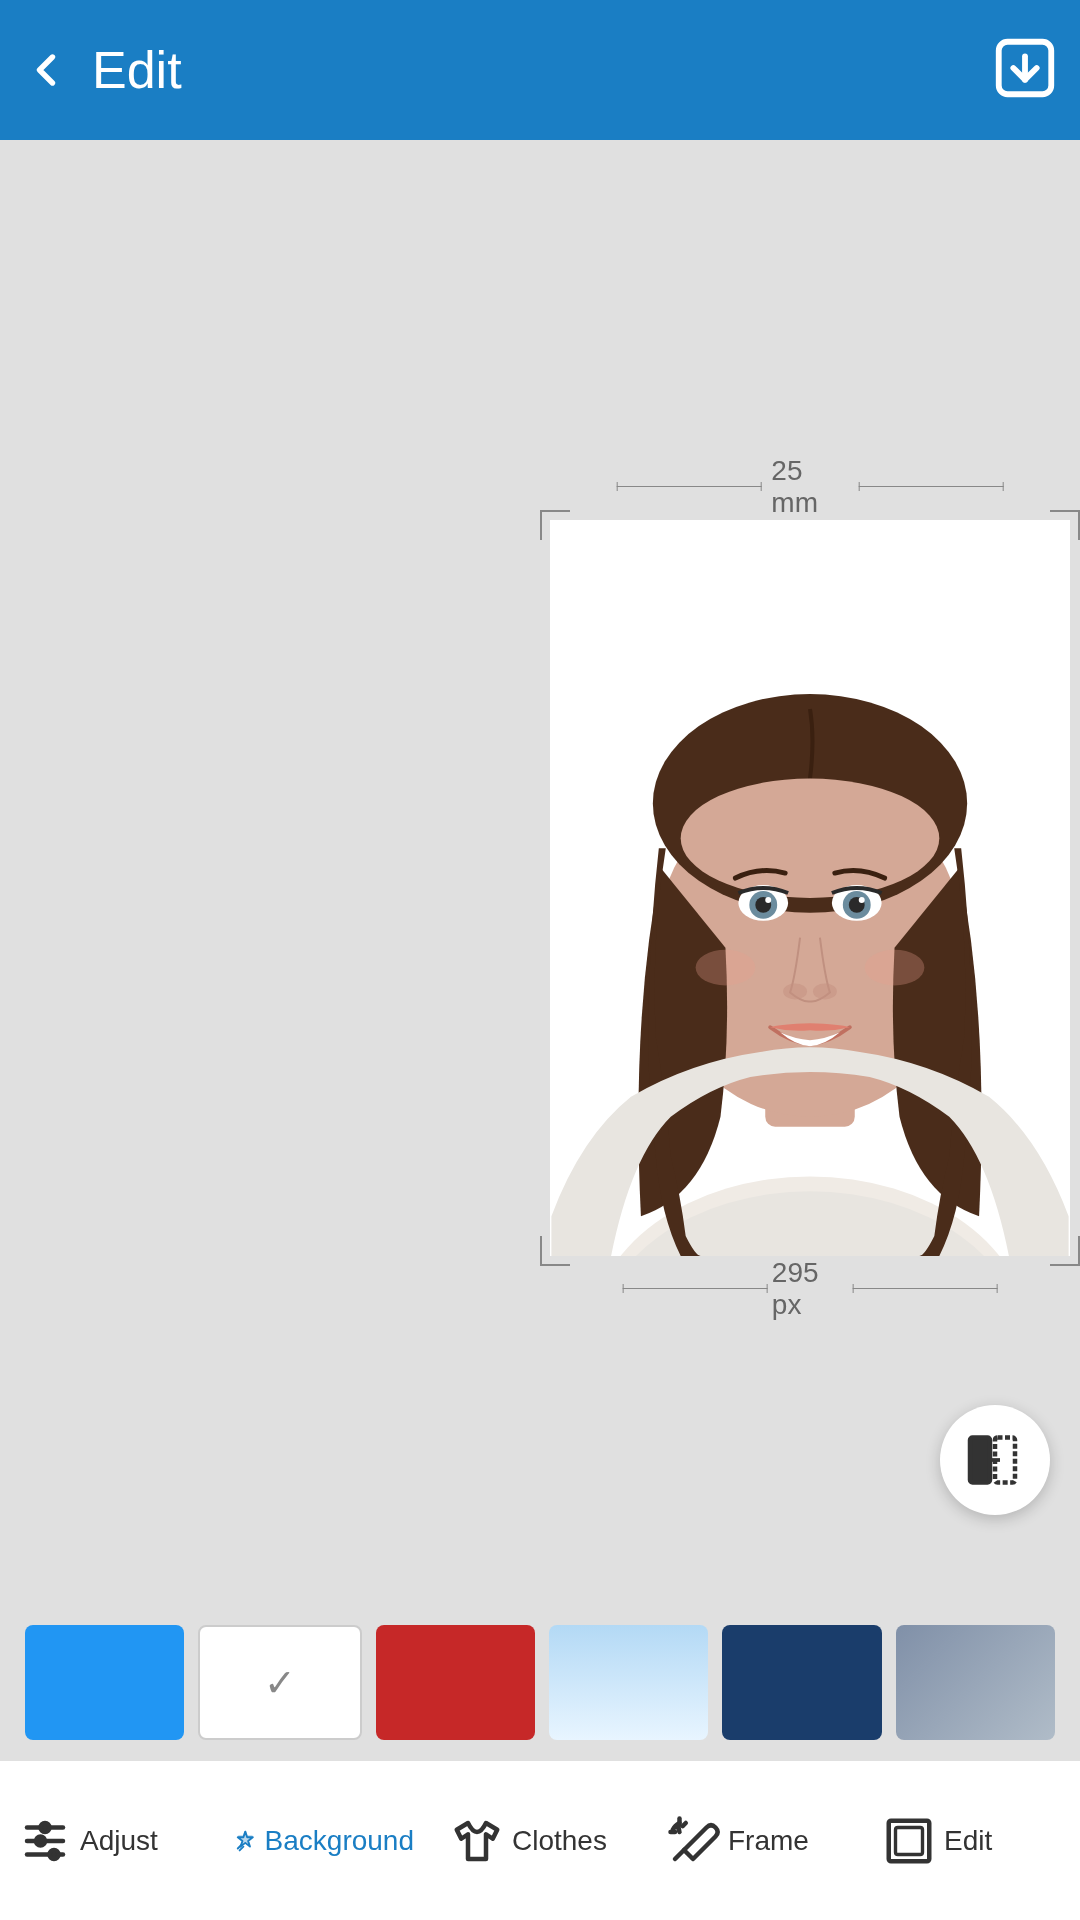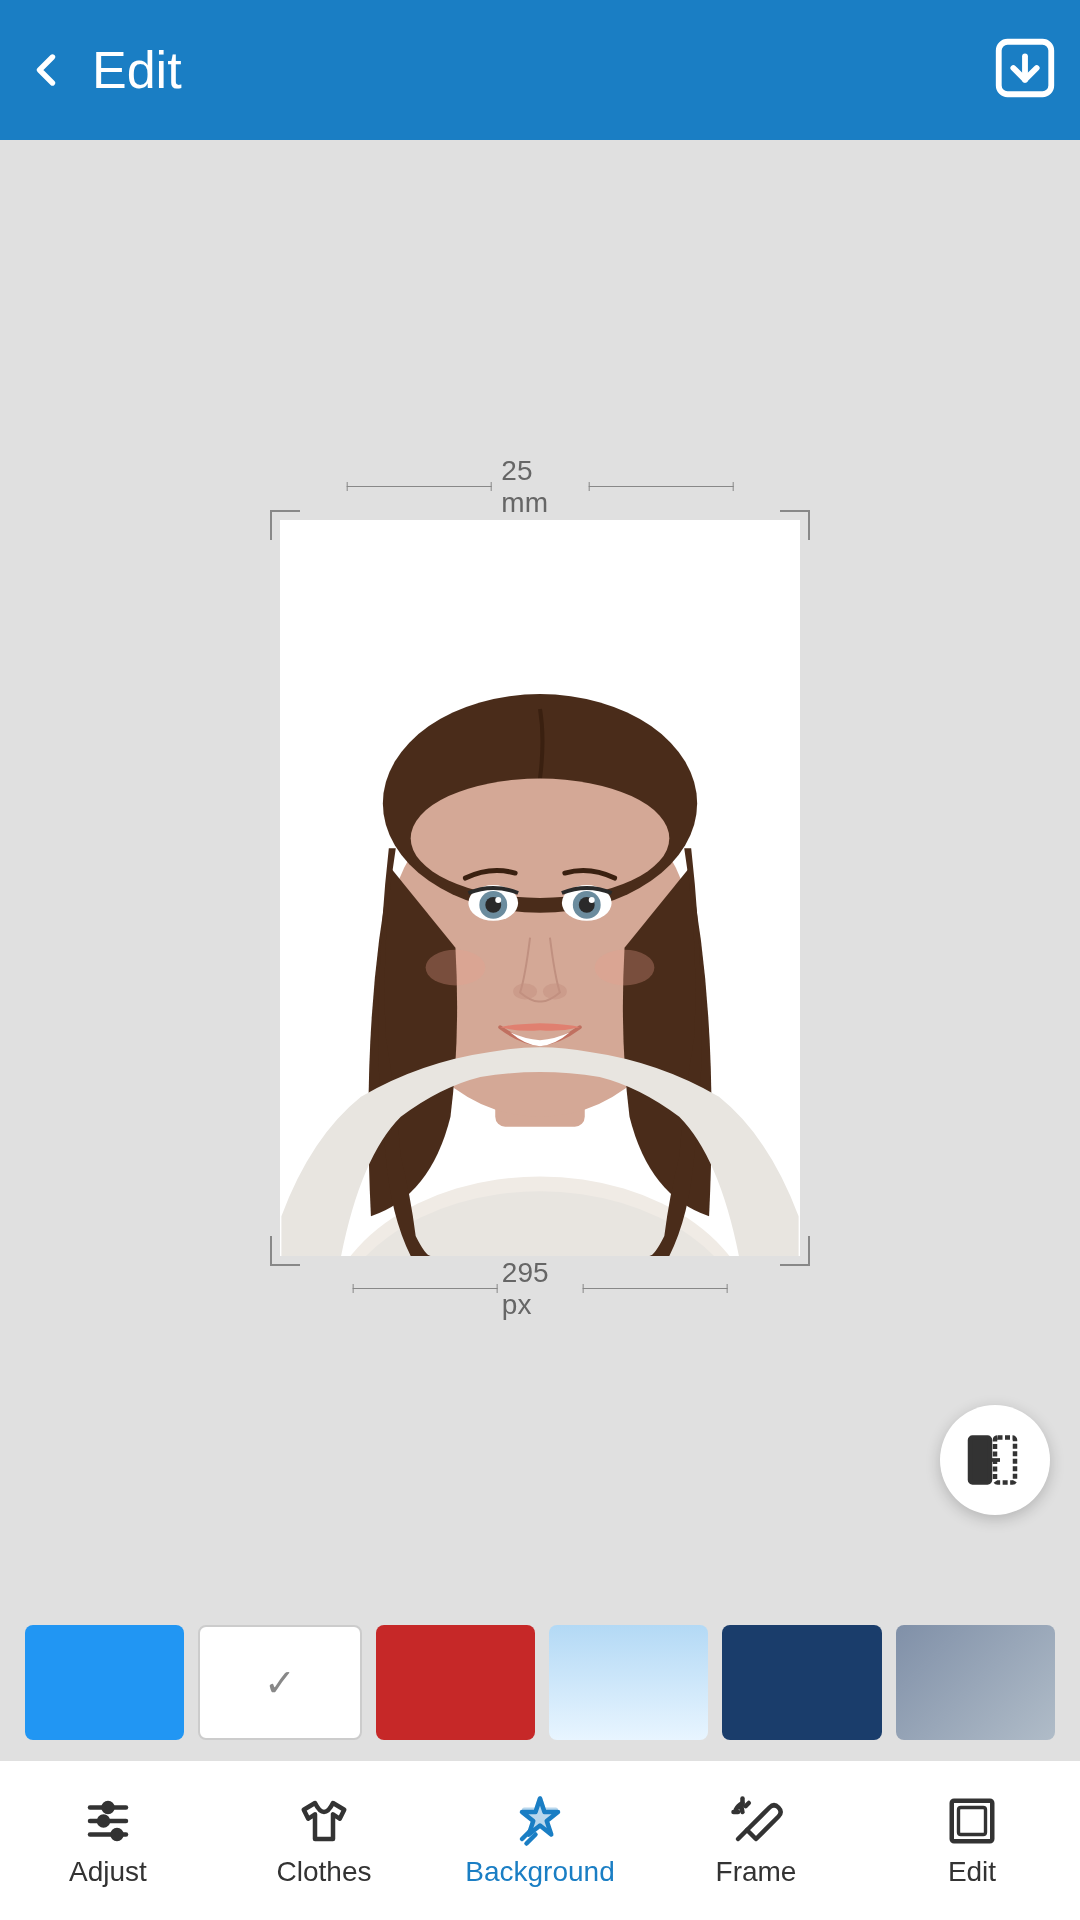--- a/index.html
+++ b/index.html
@@ -47,21 +47,21 @@
     .header-download svg {
       width: 70px;
       height: 70px;
     }
 
     
     .canvas-area {
       flex: 1;
       display: flex;
       align-items: center;
-      justify-content: center;
+      justify-content: flex-end;
       background: #e0e0e0;
       position: relative;
       padding: 60px 0 30px;
     }
 
     .photo-wrapper {
       position: relative;
       display: flex;
       align-items: center;
       justify-content: center;
@@ -268,21 +268,21 @@
       background: white;
       height: 160px;
       display: flex;
       align-items: center;
       justify-content: space-around;
       border-top: 1px solid #e0e0e0;
       flex-shrink: 0;
     }
     .nav-item {
       display: flex;
-      flex-direction: column;
+      flex-direction: row;
       align-items: center;
       gap: 8px;
       cursor: pointer;
       width: 180px;
     }
     .nav-item svg {
       width: 54px;
       height: 54px;
     }
     .nav-label {
@@ -439,34 +439,34 @@
       <line x1="12" y1="12" x2="20" y2="12"></line>
       <circle cx="10" cy="12" r="2" fill="#333"></circle>
       <line x1="4" y1="18" x2="14" y2="18"></line>
       <line x1="18" y1="18" x2="20" y2="18"></line>
       <circle cx="16" cy="18" r="2" fill="#333"></circle>
     </svg>
     <span class="nav-label">Adjust</span>
   </div>
 
   <div class="nav-item">
-    <svg viewBox="0 0 24 24" fill="none" stroke="#333" stroke-width="2" stroke-linecap="round" stroke-linejoin="round">
-      <path d="M3 7 L8 4 Q10 8 12 8 Q14 8 16 4 L21 7 L19 11 L16 9 L16 20 L8 20 L8 9 L5 11 Z" stroke="#333" stroke-width="2" fill="none"></path>
-    </svg>
-    <span class="nav-label">Clothes</span>
-  </div>
-
-  <div class="nav-item">
     <svg viewBox="0 0 24 24" fill="none" stroke="#1a7ec4" stroke-width="2" stroke-linecap="round" stroke-linejoin="round">
       <polygon points="12 2 14 8 20 8 15 12 17 18 12 14 7 18 9 12 4 8 10 8" fill="none" stroke="#1a7ec4" stroke-width="2"></polygon>
       <polygon points="12 2 13.5 7 19 7 14.5 10.5 16 16 12 13 8 16 9.5 10.5 5 7 10.5 7" fill="#1a7ec4" opacity="0.3"></polygon>
       <path d="M4 20 L8 16" stroke="#1a7ec4" stroke-width="2"></path>
       <path d="M6 22 L10 18" stroke="#1a7ec4" stroke-width="2"></path>
     </svg>
     <span class="nav-label active">Background</span>
+  </div>
+
+  <div class="nav-item">
+    <svg viewBox="0 0 24 24" fill="none" stroke="#333" stroke-width="2" stroke-linecap="round" stroke-linejoin="round">
+      <path d="M3 7 L8 4 Q10 8 12 8 Q14 8 16 4 L21 7 L19 11 L16 9 L16 20 L8 20 L8 9 L5 11 Z" stroke="#333" stroke-width="2" fill="none"></path>
+    </svg>
+    <span class="nav-label">Clothes</span>
   </div>
 
   <div class="nav-item">
     <svg viewBox="0 0 24 24" fill="none" stroke="#333" stroke-width="2" stroke-linecap="round" stroke-linejoin="round">
       <path d="M4 20 L8 16" stroke="#333"></path>
       <path d="M8 16 L18 6 Q20 4 22 6 Q24 8 22 10 L12 20 Z" fill="none" stroke="#333"></path>
       <line x1="6" y1="4" x2="6" y2="2" stroke="#333"></line>
       <line x1="2" y1="8" x2="4" y2="8" stroke="#333"></line>
       <line x1="7.4" y1="5.4" x2="8.8" y2="4" stroke="#333"></line>
       <path d="M3 7 Q4 5 6 4 Q5 6 6 8" fill="none" stroke="#333"></path>

